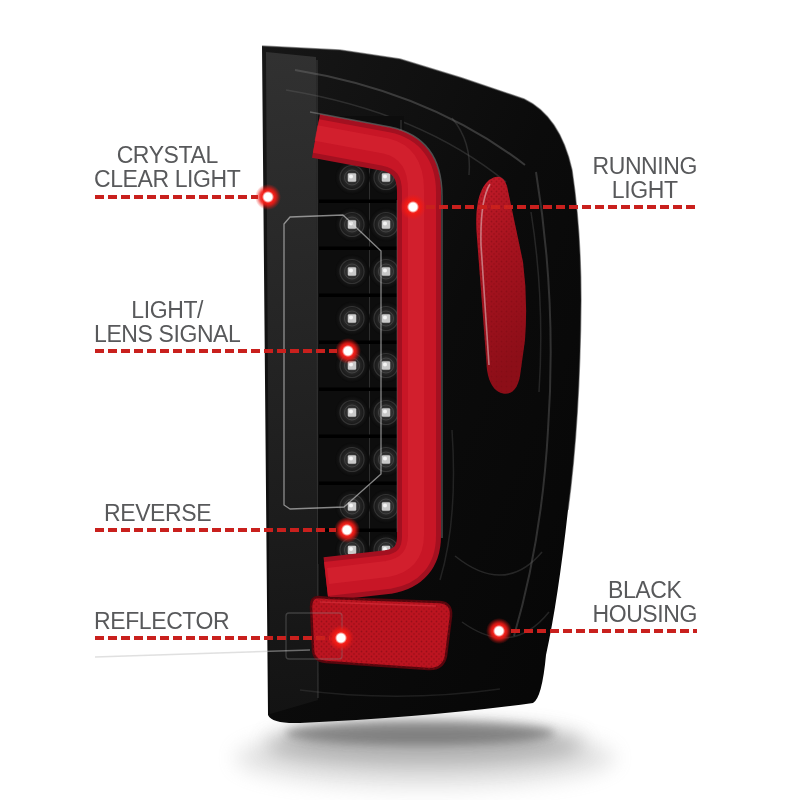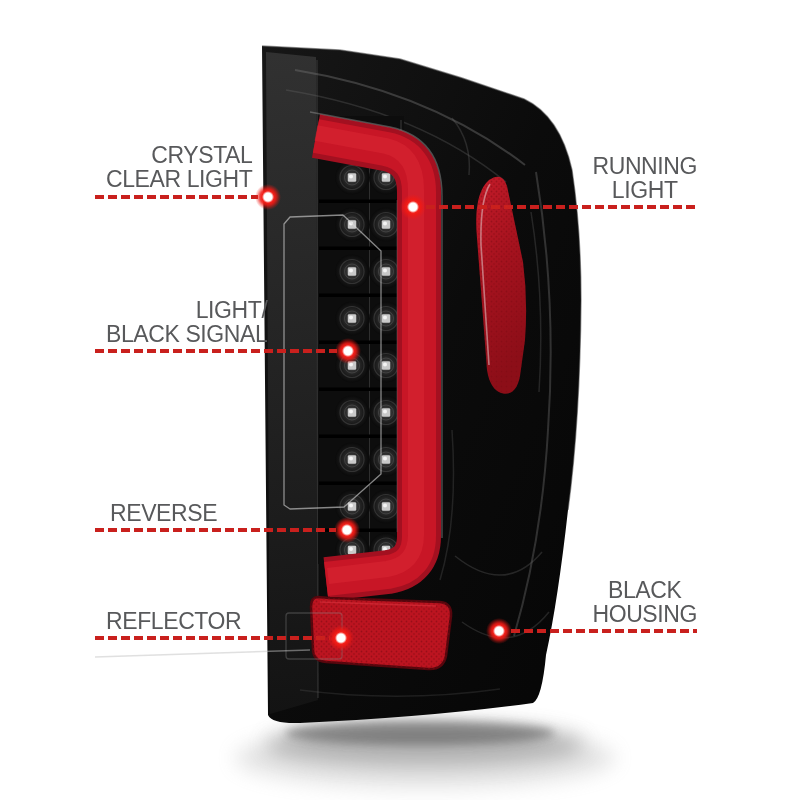--- a/index.html
+++ b/index.html
@@ -3,21 +3,21 @@
 <meta charset="utf-8">
 <style>
   html,body{margin:0;padding:0;background:#fff;}
   .stage{position:relative;width:800px;height:800px;background:#fff;overflow:hidden;
          font-family:"Liberation Sans",sans-serif;}
   .artwork{position:absolute;left:0;top:0;width:800px;height:800px;}
 
   .co-label{position:absolute;color:#58595b;font-size:23px;line-height:24px;
             font-weight:400;letter-spacing:-0.4px;white-space:nowrap;}
   .co-label .co-line{display:block;}
-  .co-left{text-align:right;margin-left:12px;}
+  .co-left{text-align:center;}
   .co-right{text-align:center;}
 
   .co-dash{position:absolute;height:4px;
            background:repeating-linear-gradient(to right,#c9201d 0 9px,transparent 9px 13px);}
 
   .co-dot{position:absolute;width:26px;height:26px;border-radius:50%;
           background:radial-gradient(circle,
             #ffffff 0px,#ffffff 4px,
             #f3201a 6px,
             rgba(240,25,20,0.85) 8px,
@@ -184,26 +184,26 @@
 
   <div class="co-label co-right" style="right:103px;top:154px">
     <span class="co-line">RUNNING</span>
     <span class="co-line">LIGHT</span>
   </div>
   <div class="co-dash" style="left:426px;top:205px;width:271px"></div>
   <span class="co-dot" style="left:400px;top:194px"></span>
 
   <div class="co-label co-left" style="left:94px;top:298px">
     <span class="co-line">LIGHT/</span>
-    <span class="co-line">BLACK SIGNAL</span>
+    <span class="co-line">LENS SIGNAL</span>
   </div>
   <div class="co-dash" style="left:95px;top:349px;width:242px"></div>
   <span class="co-dot" style="left:335px;top:338px"></span>
 
-  <div class="co-label co-left" style="left:98px;top:501px">
+  <div class="co-label co-left" style="left:104px;top:501px">
     <span class="co-line">REVERSE</span>
   </div>
   <div class="co-dash" style="left:95px;top:528px;width:241px"></div>
   <span class="co-dot" style="left:334px;top:517px"></span>
 
   <div class="co-label co-left" style="left:94px;top:609px">
     <span class="co-line">REFLECTOR</span>
   </div>
   <div class="co-dash" style="left:95px;top:636px;width:235px"></div>
   <span class="co-dot" style="left:328px;top:625px"></span>

